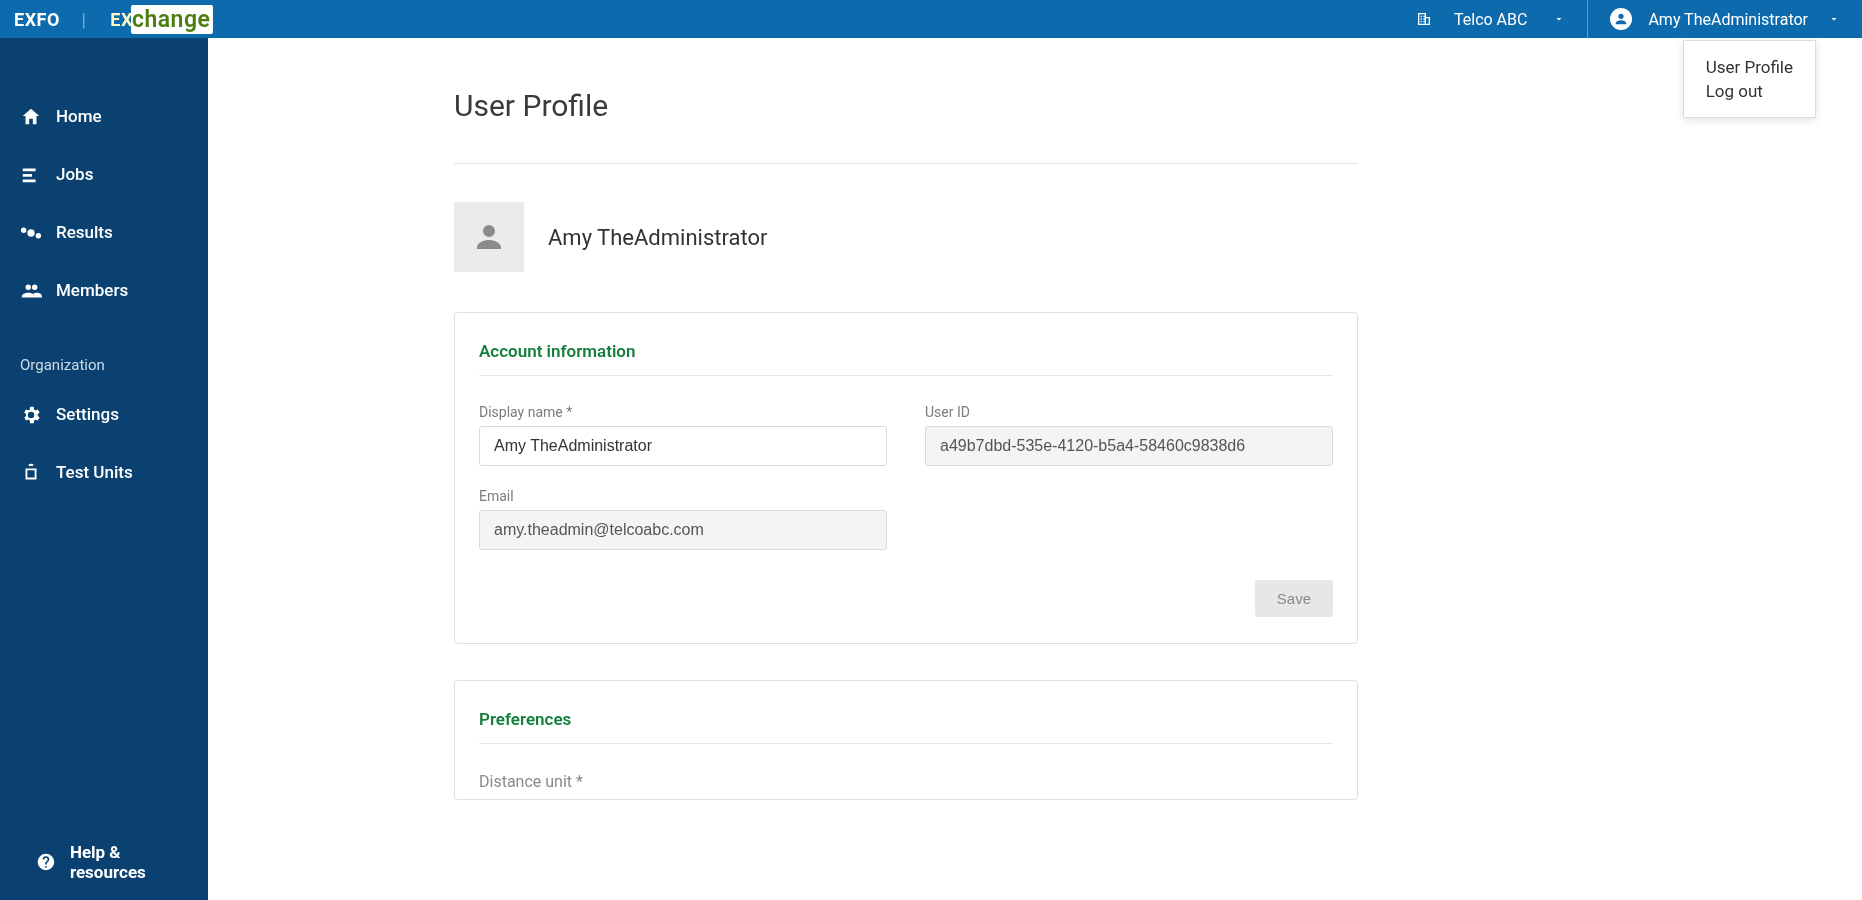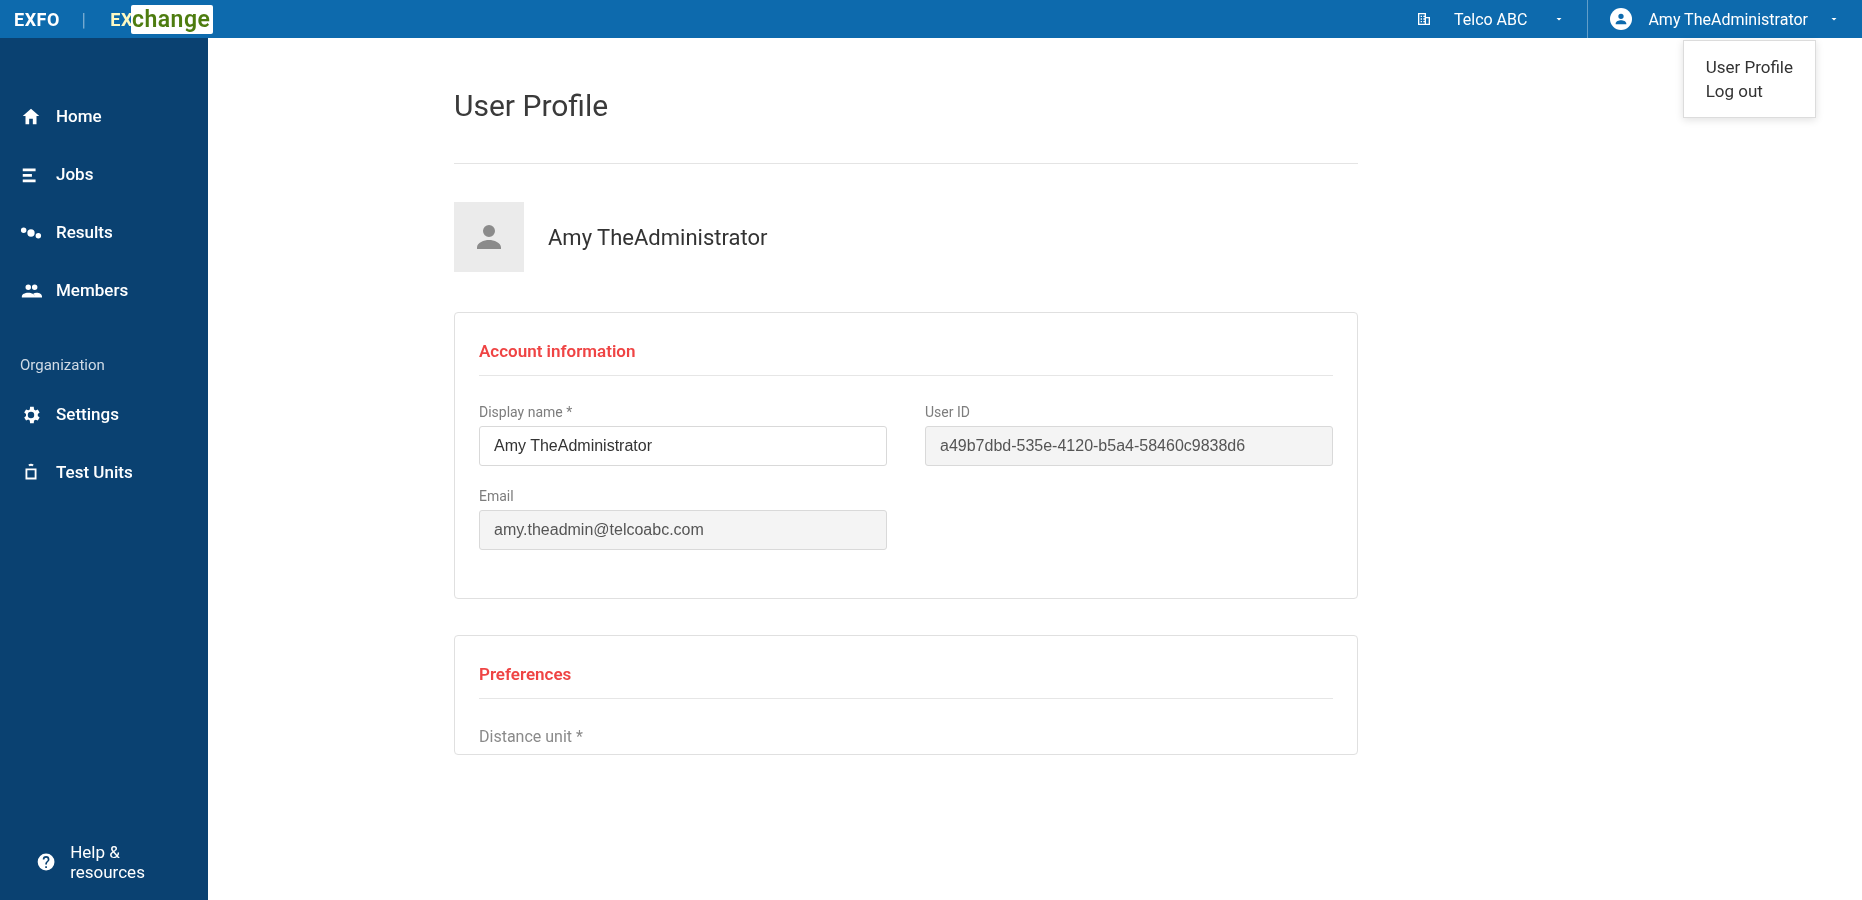--- a/index.html
+++ b/index.html
@@ -71,42 +71,42 @@
   .nav-item {
     display: flex; align-items: flex-start; gap: 14px;
     padding: 18px 20px; font-size: 17px; font-weight: 500;
     cursor: pointer;
   }
   .nav-item svg { width: 22px; height: 22px; fill: #fff; flex-shrink:0; }
   .nav-section-label {
     padding: 36px 20px 12px 20px; font-size: 15px; color: #d0dbe6;
   }
   .nav-spacer { flex: 1; }
-  .nav-help { padding: 18px 20px; display:flex; align-items:center; gap:14px; font-size:17px; font-weight:400; cursor:pointer;margin-left:16px; }
+  .nav-help { padding: 18px 20px; display:flex; align-items:center; gap:14px; font-size:17px; font-weight:700; cursor:pointer;margin-left:16px; }
   .nav-help svg { width: 22px; height: 22px; fill: #fff; }
 
   .main { flex: 1; overflow-y: auto; padding: 50px 0 60px 246px; }
   .page-title { font-size: 30px; font-weight: 400; color: #3a3a3a; margin-bottom: 40px; }
   .hr { height: 1px; background: #e4e4e4; width: 904px; margin-bottom: 38px; }
 
   .profile-head { display:flex; align-items:center; gap: 24px; margin-bottom: 40px; }
   .profile-avatar {
     width: 70px; height: 70px; background: #ebebeb; display:flex; align-items:center; justify-content:center;
   }
   .profile-avatar svg { width: 36px; height: 36px; fill: #8b8b8b; }
   .profile-name { font-size: 22px; color: #333; }
 
   .card {
     width: 904px;
     border: 1px solid #e0e0e0;
     border-radius: 4px;
     padding: 28px 24px 26px 24px;
     margin-bottom: 36px;
   }
-  .card-title { font-size: 17px; font-weight: 600; color: #ef4444; margin-bottom: 14px; }
+  .card-title { font-size: 17px; font-weight: 600; color: #15803d; margin-bottom: 14px; }
   .card-hr { height:1px; background:#e6e6e6; margin-bottom: 28px; }
   .field-row { display:flex; gap: 38px; margin-bottom: 22px; }
   .field { flex: 1; display:flex; flex-direction:column; gap:6px; }
   .field-label { font-size: 14px; color: #7d7d7d; }
   .field-input {
     height: 40px; border: 1px solid #d9d9d9; border-radius: 3px;
     padding: 0 14px; font-size: 16px; color: #333; background:#fff;
   }
   .field-input.readonly { background: #f4f4f4; color: #555; }
   .card-actions { display:flex; justify-content:flex-end; margin-top: 30px; }
@@ -237,20 +237,23 @@
       </div>
 
       <div class="field-row">
         <div class="field" style="max-width:414px;">
           <label class="field-label">Email</label>
           <input class="field-input readonly" readonly="" value="amy.theadmin@telcoabc.com" style="">
         </div>
         <div class="field"></div>
       </div>
 
+      <div class="card-actions">
+        <button class="btn-save" disabled="">Save</button>
+      </div>
     </div>
 
     <div class="card" style="padding-bottom:8px;">
       <div class="card-title">Preferences</div>
       <div class="card-hr"></div>
       <div class="pref-label">Distance unit *</div>
     </div>
   </div>
 </div>
 

